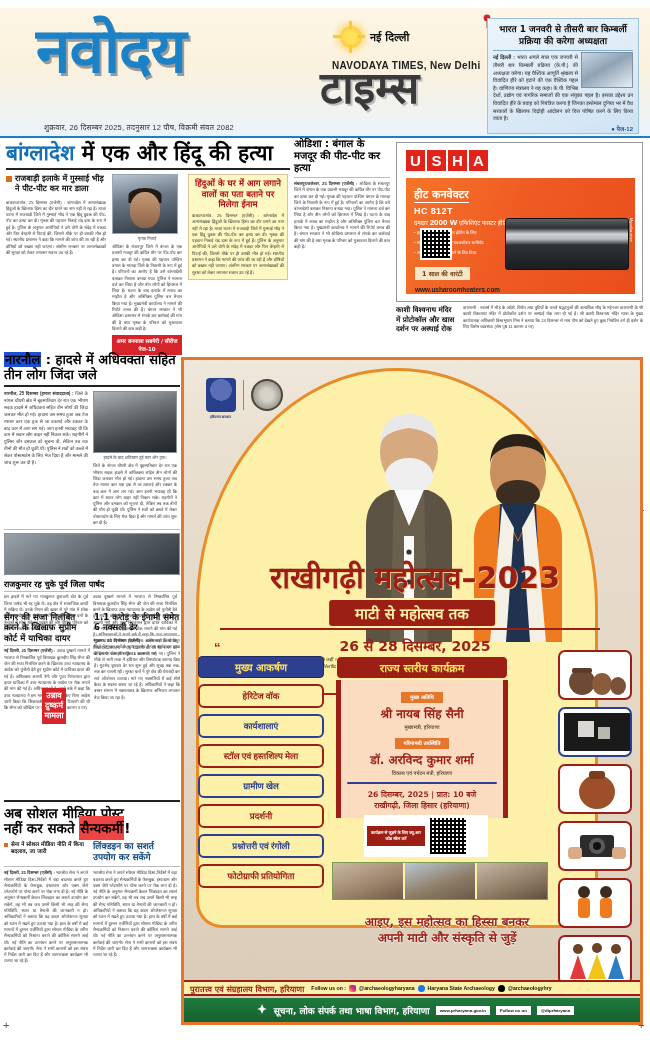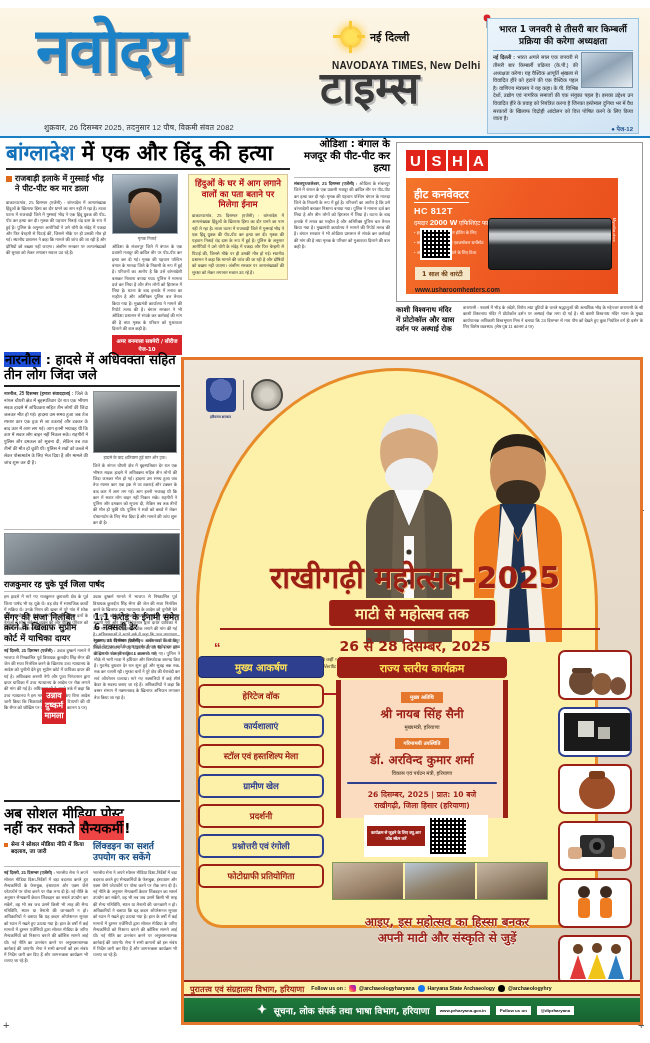--- a/index.html
+++ b/index.html
@@ -117,35 +117,35 @@
   .rewardbox { background: #fef9c3; border: 1px solid #d8c39a; padding: 3px; }
   .rewardbox h3 { font-size: 8.5px; font-weight: bold; color: #b5121b;
     font-family: "DejaVu Sans", sans-serif; line-height: 1.25; text-align: center; }
   .tagstrip {
     background: #d7232a; color: #fff; font-size: 5.4px; font-weight: bold;
     text-align: center; padding: 2px 3px; font-family: "DejaVu Sans", sans-serif;
   }
 
   
   .odisha { position: absolute; left: 294px; top: 138px; width: 96px; height: 208px; }
-  .odisha h2 { font-size: 10px; line-height: 1.2; font-family:"DejaVu Sans",sans-serif; font-weight:bold;text-align:right; }
+  .odisha h2 { font-size: 10px; line-height: 1.2; font-family:"DejaVu Sans",sans-serif; font-weight:bold; }
 
   
   .ushaad {
     position: absolute; left: 396px; top: 142px; width: 247px; height: 160px;
     border: 1px solid #999; background: #fff; overflow: hidden;
   }
   .usha-logo { display: flex; gap: 2px; padding: 7px 0 0 9px; }
   .usha-logo span {
     background: #e2231a; color: #fff; font-weight: bold; font-size: 15px;
     width: 19px; height: 21px; display: flex; align-items: center; justify-content: center;
     font-family: "Liberation Sans", sans-serif;
   }
   .usha-panel {
-    position: absolute; left: 9px; top: 35px; width: 212px; height: 116px;
+    position: absolute; left: 9px; top: 35px; width: 229px; height: 116px;
     background: linear-gradient(115deg,#f4752a 0%,#ef5a23 48%,#e94e1b 100%);
     color: #fff; padding: 6px 8px;
   }
   .usha-panel h3 { font-size: 11px; font-family:"DejaVu Sans",sans-serif; border-bottom: 1px solid #fff; display:inline-block; padding-bottom:1px; }
   .usha-model { font-size: 9px; font-weight: bold; margin-top: 3px; letter-spacing: .4px; }
   .usha-tag { font-size: 6px; margin-top: 2px; }
   .usha-tag b { font-size: 8px; }
   .usha-li { font-size: 4.2px; margin-top: 3px; line-height: 1.65; }
   .usha-heater {
     position: absolute; right: 6px; bottom: 24px; width: 124px; height: 52px;
@@ -573,21 +573,21 @@
       </div>
     </div>
 
     <div class="quotebox">
       <span class="qm">“</span>
       <p>भारत का इतिहास और भारतीय सभ्यता, वे सामान्य इतिहास बोध से कहीं ज्यादा प्राचीन और व्यापक हैं। इसीलिए, जैसे-जैसे नए तथ्य सामने आ रहे हैं...वैसे-वैसे इतिहास का वैज्ञानिक Verification हो रहा है... हमें अतीत को देखने के नए दृष्टिकोण विकसित करने पड़ रहे हैं।</p>
       <div class="by">- नरेन्द्र मोदी</div>
       <div class="q-rule"></div>
     </div>
 
-    <div class="rakhi-title">राखीगढ़ी महोत्सव–2025</div>
+    <div class="rakhi-title">राखीगढ़ी महोत्सव–2023</div>
     <div class="rakhi-sub">माटी से महोत्सव तक</div>
     <div class="dates-rule"></div>
     <div class="rakhi-dates">26 से 28 दिसम्बर, 2025</div>
 
     <div class="attr">
       <div class="attr-hd">मुख्य आकर्षण</div>
       <div class="attr-item r">हेरिटेज वॉक</div>
       <div class="attr-item b">कार्यशालाएं</div>
       <div class="attr-item r">स्टॉल एवं हस्तशिल्प मेला</div>
       <div class="attr-item b">ग्रामीण खेल</div>

